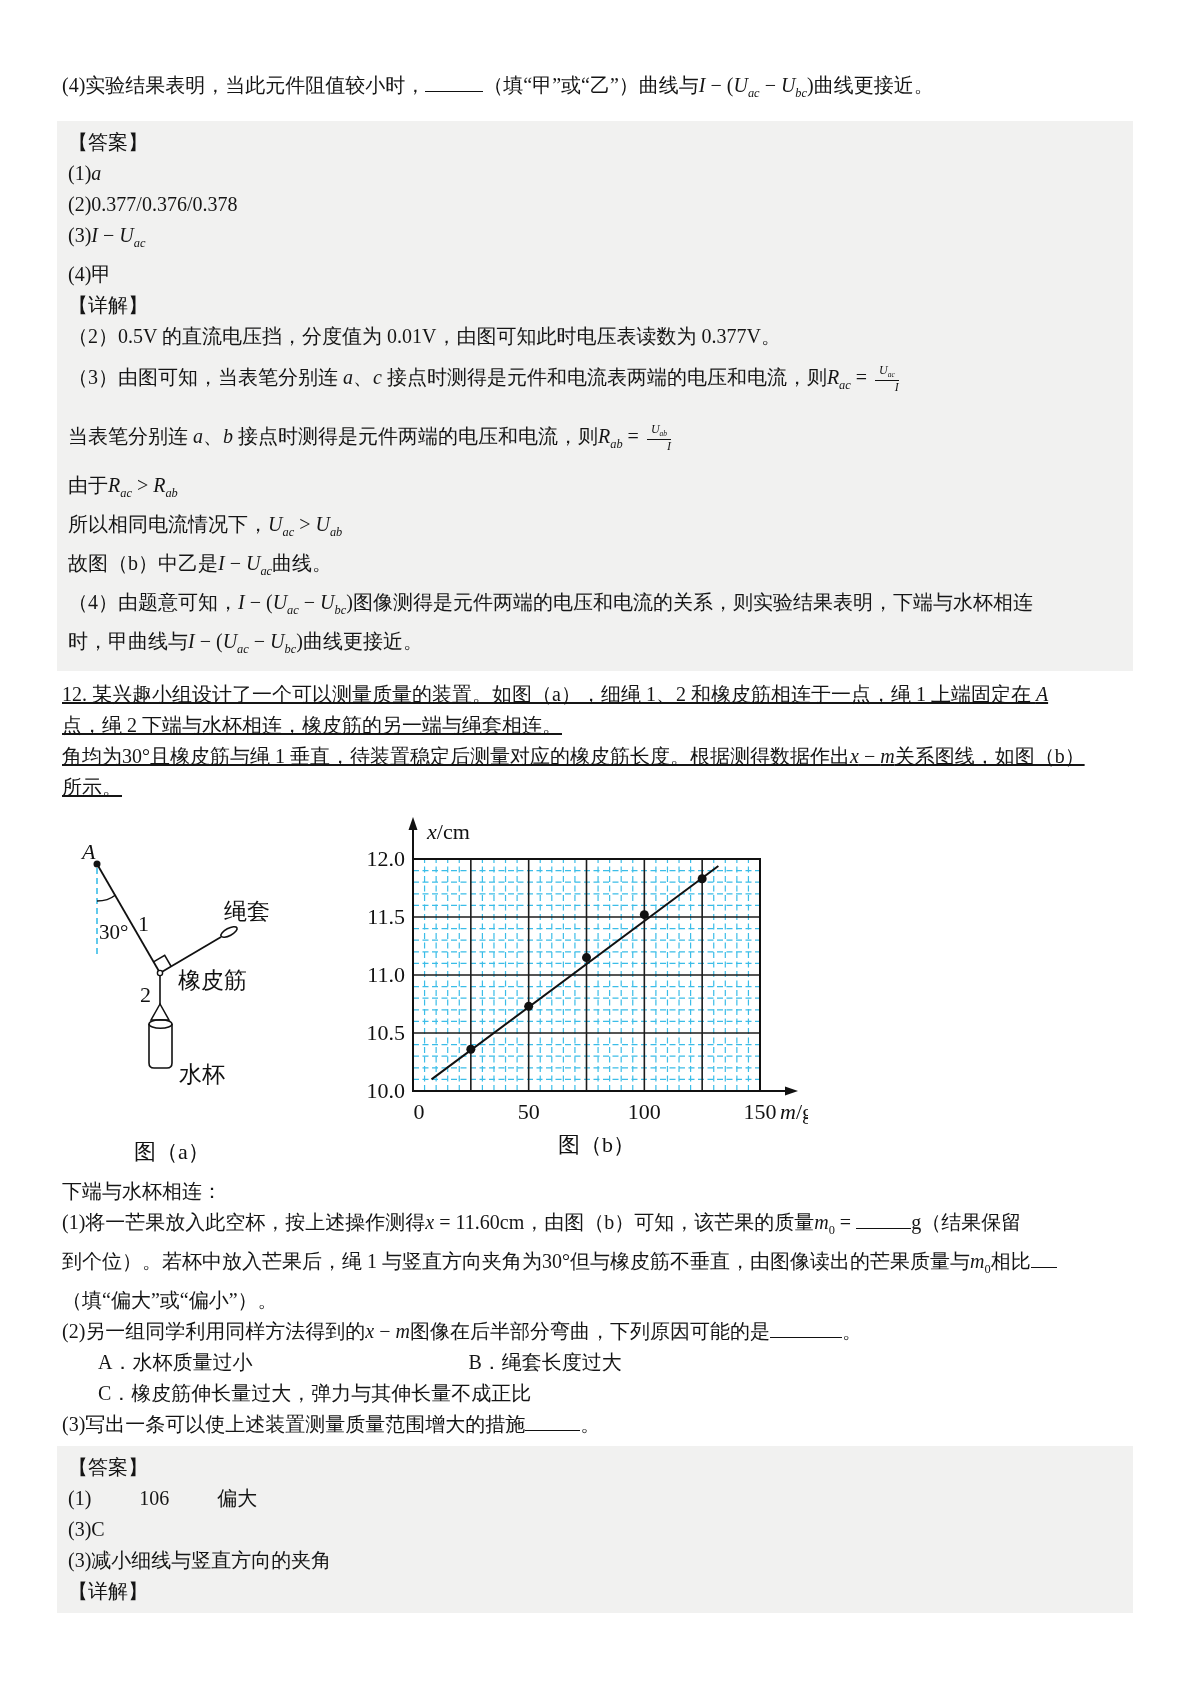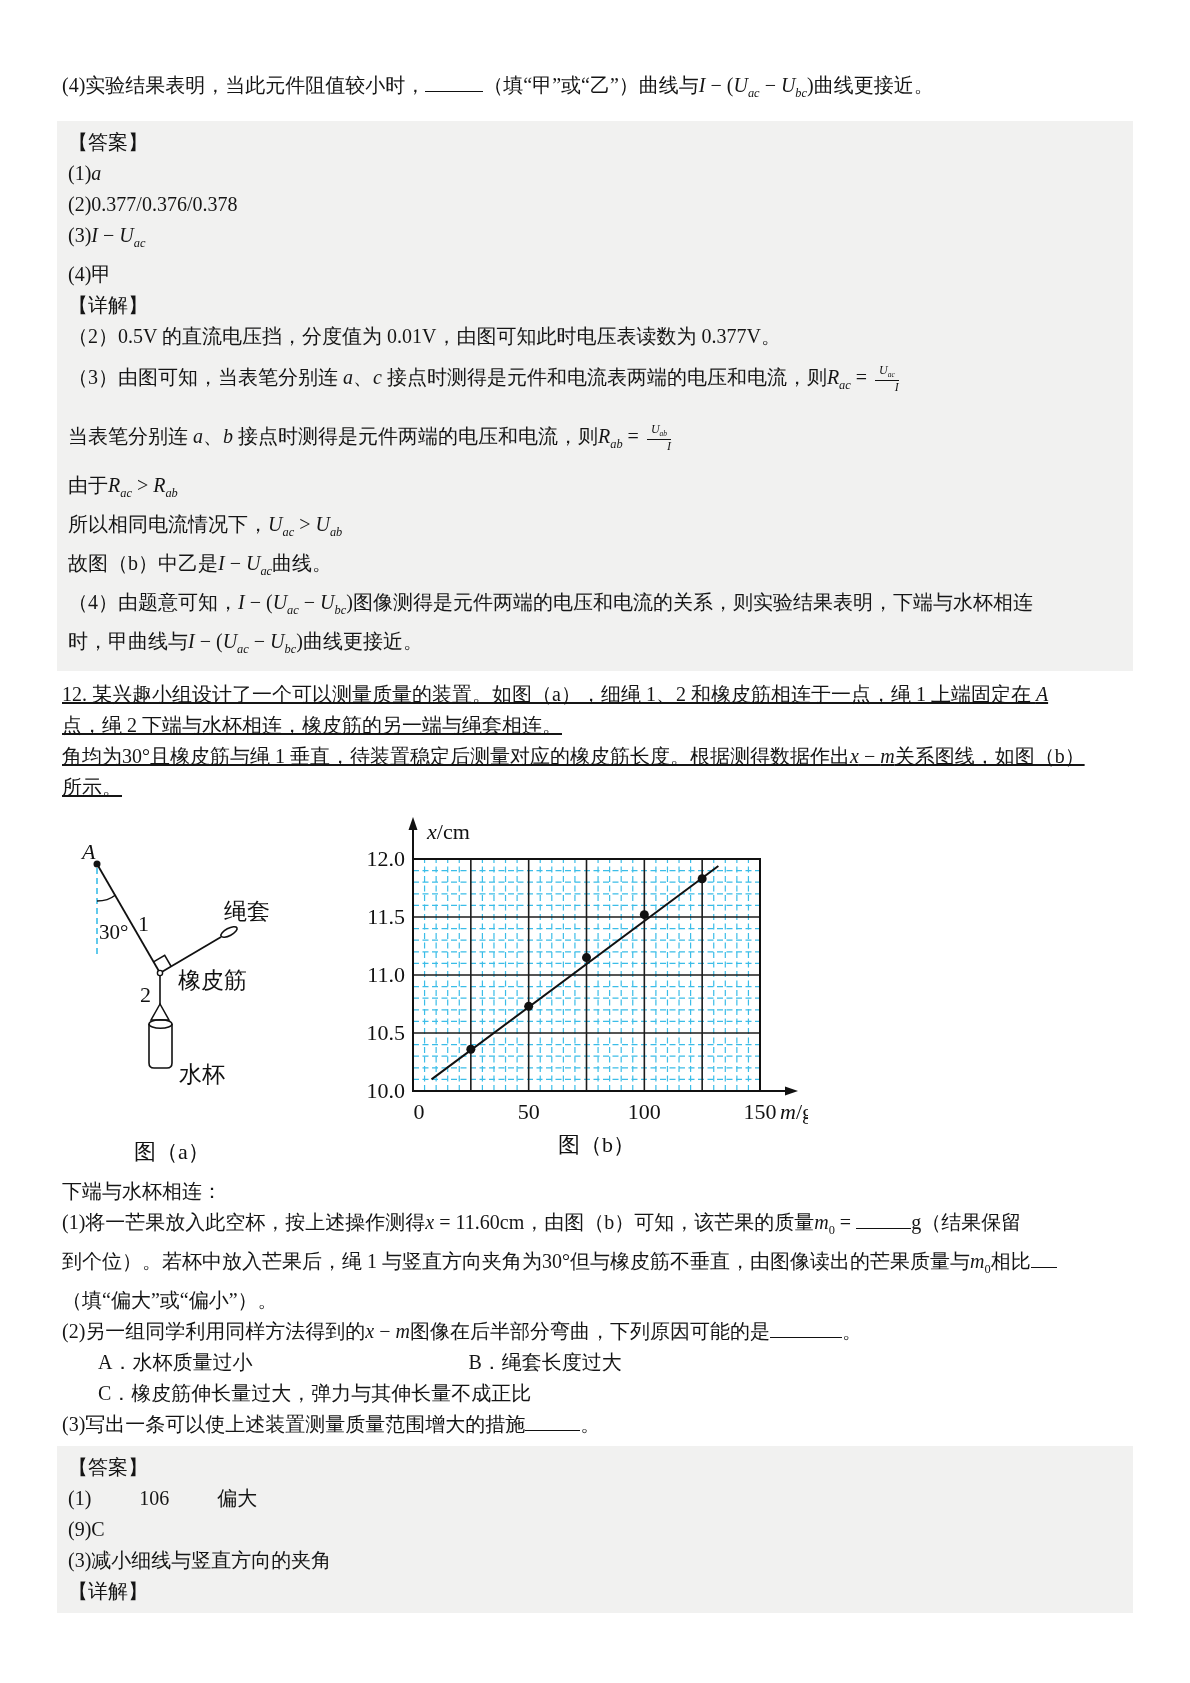--- a/index.html
+++ b/index.html
@@ -165,19 +165,19 @@
       <div class="tline"><span>（填“偏大”或“偏小”）。</span></div>
       <div class="tline"><span>(2)另一组同学利用同样方法得到的</span><i>x</i><span> − </span><i>m</i><span>图像在后半部分弯曲，下列原因可能的是</span><span class="blank" style="width: 72px;"></span><span>。</span></div>
       <div class="tline"><span class="gap" style="width: 36px;"></span><span>A．水杯质量过小</span><span class="gap" style="width: 216px;"></span><span>B．绳套长度过大</span></div>
       <div class="tline"><span class="gap" style="width: 36px;"></span><span>C．橡皮筋伸长量过大，弹力与其伸长量不成正比</span></div>
       <div class="tline"><span>(3)写出一条可以使上述装置测量质量范围增大的措施</span><span class="blank" style="width: 55px;"></span><span>。</span></div>
     </div>
 
   <div class="ans-block" id="ans2-block" style="background: rgb(241, 241, 240);">
       <div class="tline"><span>【答案】</span></div>
       <div class="tline"><span>(1)</span><span class="gap" style="width: 48px;"></span><span>106</span><span class="gap" style="width: 48px;"></span><span>偏大</span></div>
-      <div class="tline"><span>(9)C</span></div>
+      <div class="tline"><span>(3)C</span></div>
       <div class="tline"><span>(3)减小细线与竖直方向的夹角</span></div>
       <div class="tline"><span>【详解】</span></div>
       <div class="tline"></div>
     </div>
 
 </div>
 
 </body></html>

